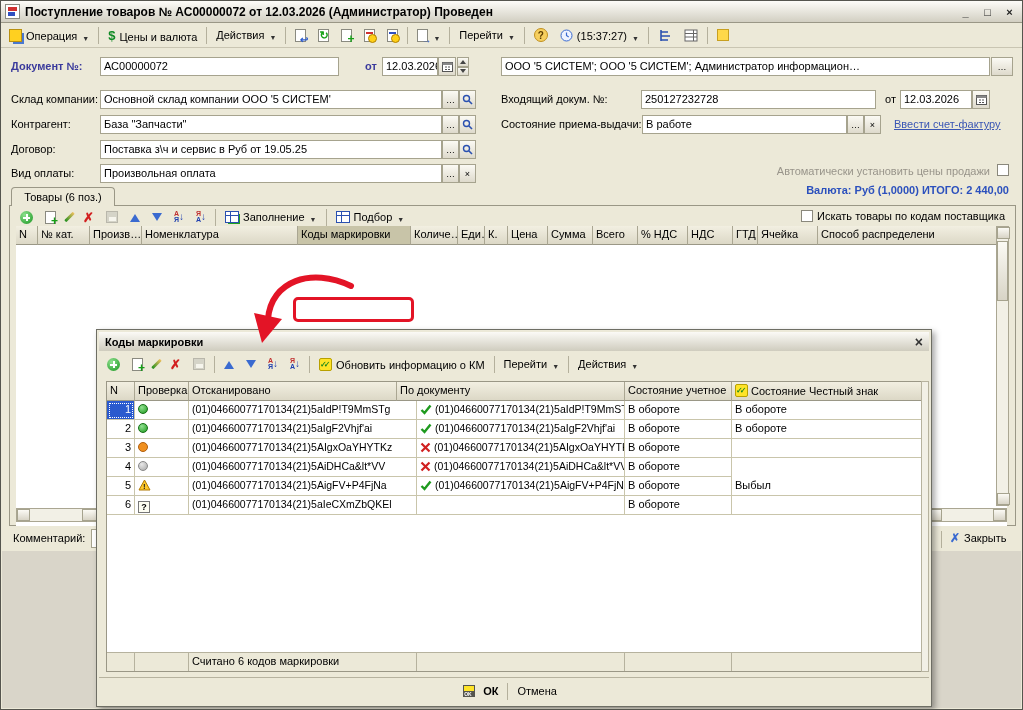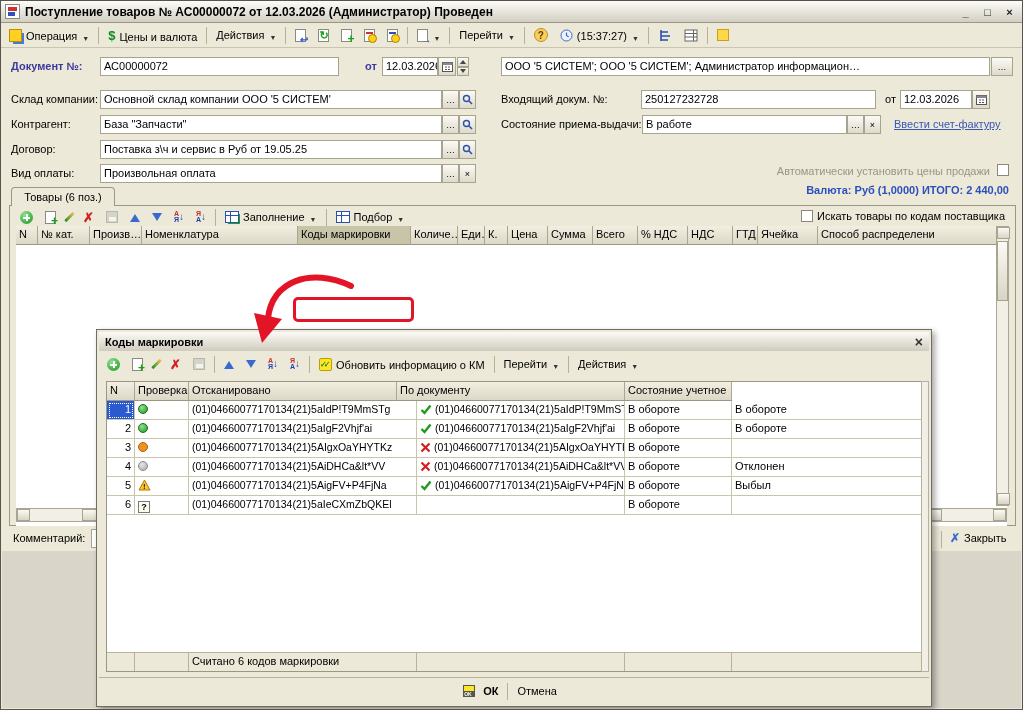--- a/index.html
+++ b/index.html
@@ -604,20 +604,21 @@
           <span class="dd">▼</span>
         </span>
     </div>
     <div class="dlg-gridwrap" id="dlg-grid">
         <div class="trow thead">
           <div class="tcell" style="width: 28px;">N</div>
           <div class="tcell" style="width: 54px;">Проверка</div>
           <div class="tcell" style="width: 208px;">Отсканировано</div>
           <div class="tcell" style="width: 228px;">По документу</div>
           <div class="tcell" style="width: 107px;">Состояние учетное</div>
+          <div class="tcell" style="width: 191px;"><span class="km-ic" style="display: inline-block; vertical-align: -2px; margin-right: 3px;"></span>Состояние Честный знак</div>
         </div>
         <div class="trow">
           <div class="tcell num selcell" style="width: 28px;">1</div>
           <div class="tcell" style="width: 54px;"><span class="circ c-green"></span></div>
           <div class="tcell codecell" style="width: 228px;">(01)04660077170134(21)5aIdP!T9MmSTg</div>
           <div class="tcell codecell" style="width: 208px;"><span style="margin-right: 3px; vertical-align: -2px;"><svg width="12" height="11">
                 <path d="M1.5 6 L4.5 9 L10.5 1.5" stroke="#1e9a1e" stroke-width="2.4" fill="none"></path>
               </svg></span>(01)04660077170134(21)5aIdP!T9MmSTg</div>
           <div class="tcell" style="width: 107px;">В обороте</div>
           <div class="tcell" style="width: 191px;">В обороте</div>
@@ -643,21 +644,20 @@
           <div class="tcell" style="width: 191px;"></div>
         </div>
         <div class="trow">
           <div class="tcell num" style="width: 28px;">4</div>
           <div class="tcell" style="width: 54px;"><span class="circ c-gray"></span></div>
           <div class="tcell codecell" style="width: 228px;">(01)04660077170134(21)5AiDHCa&amp;lt*VV</div>
           <div class="tcell codecell" style="width: 208px;"><span style="margin-right: 3px; vertical-align: -2px;"><svg width="11" height="11">
                 <path d="M1.5 1.5 L9.5 9.5 M9.5 1.5 L1.5 9.5" stroke="#d02020" stroke-width="2.2"></path>
               </svg></span>(01)04660077170134(21)5AiDHCa&amp;lt*VV</div>
           <div class="tcell" style="width: 107px;">В обороте</div>
-          <div class="tcell" style="width: 191px;">Отклонен</div>
         </div>
         <div class="trow">
           <div class="tcell num" style="width: 28px;">5</div>
           <div class="tcell" style="width: 54px;"><span class="warn-ic"><svg width="13" height="12">
                 <path d="M6.5 1 L12 11 H1 Z" fill="#ffc828" stroke="#b07800"></path>
                 <text x="5" y="10" font-size="8" font-weight="bold" fill="#222">!</text>
               </svg></span></div>
           <div class="tcell codecell" style="width: 228px;">(01)04660077170134(21)5AigFV+P4FjNa</div>
           <div class="tcell codecell" style="width: 208px;"><span style="margin-right: 3px; vertical-align: -2px;"><svg width="12" height="11">
                 <path d="M1.5 6 L4.5 9 L10.5 1.5" stroke="#1e9a1e" stroke-width="2.4" fill="none"></path>

